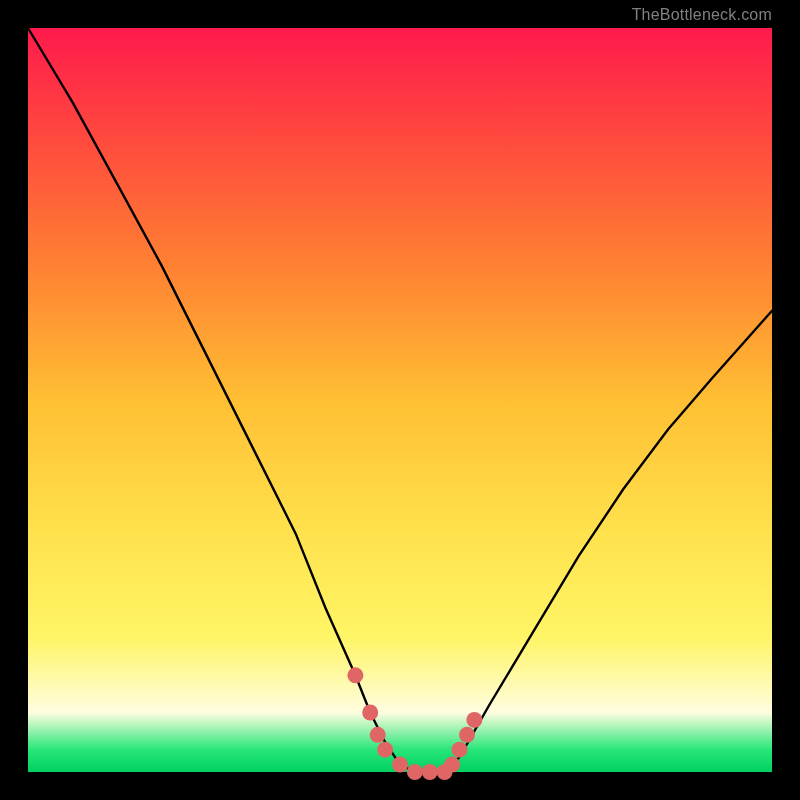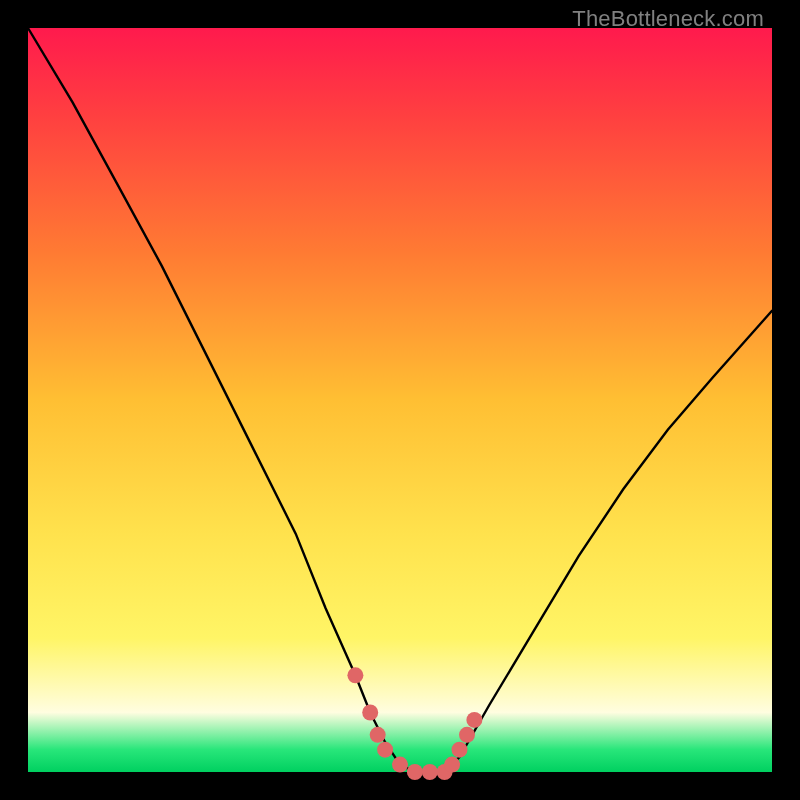--- a/index.html
+++ b/index.html
@@ -23,23 +23,23 @@
       #ffbf33 50%,
       #ffe24d 68%,
       #fff566 82%,
       #fffde0 92%,
       #28e67a 97%,
       #00d060 100%);
   }
   .watermark {
     position: absolute;
     top: 6px;
-    right: 36px;
+    right: 28px;
     font-family: Arial, Helvetica, sans-serif;
-    font-size: 22px;
+    font-size: 16px;
     color: #808080;
     letter-spacing: 0.2px;
   }
   svg.curve {
     position: absolute;
     left: 28px;
     top: 28px;
     width: 744px;
     height: 744px;
     overflow: visible;

